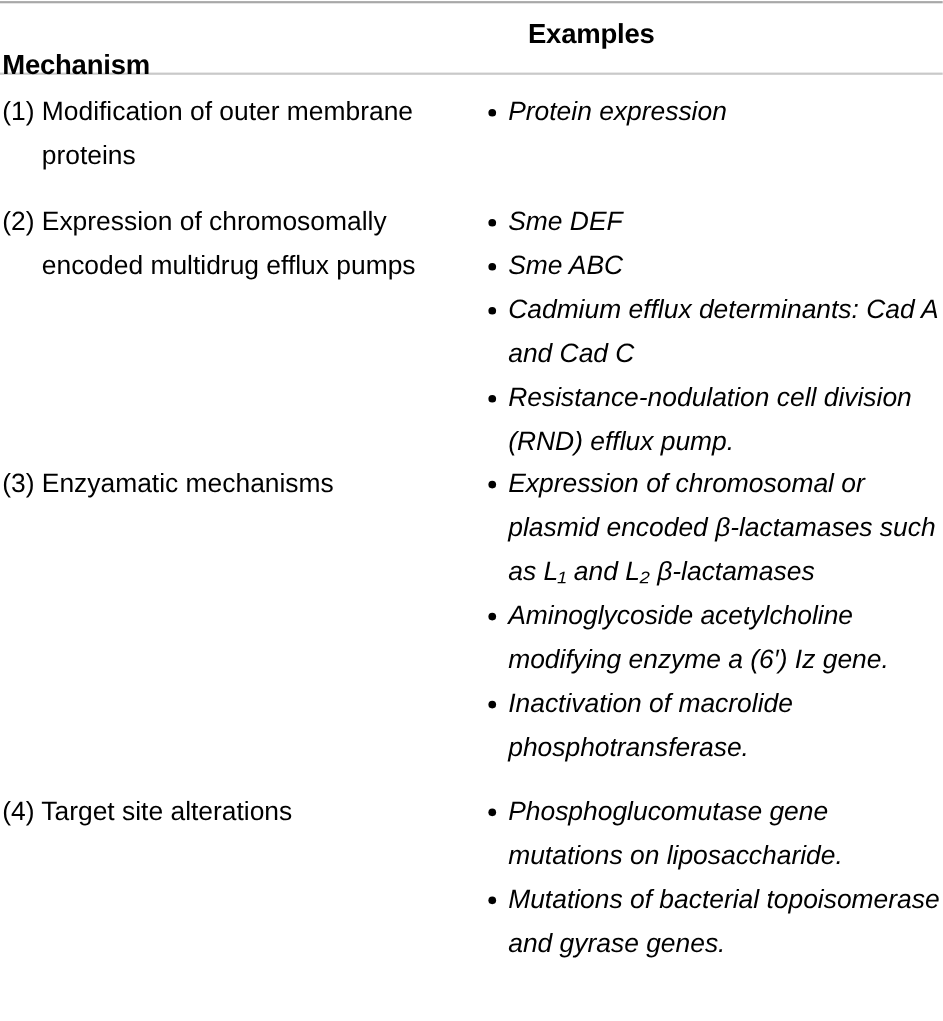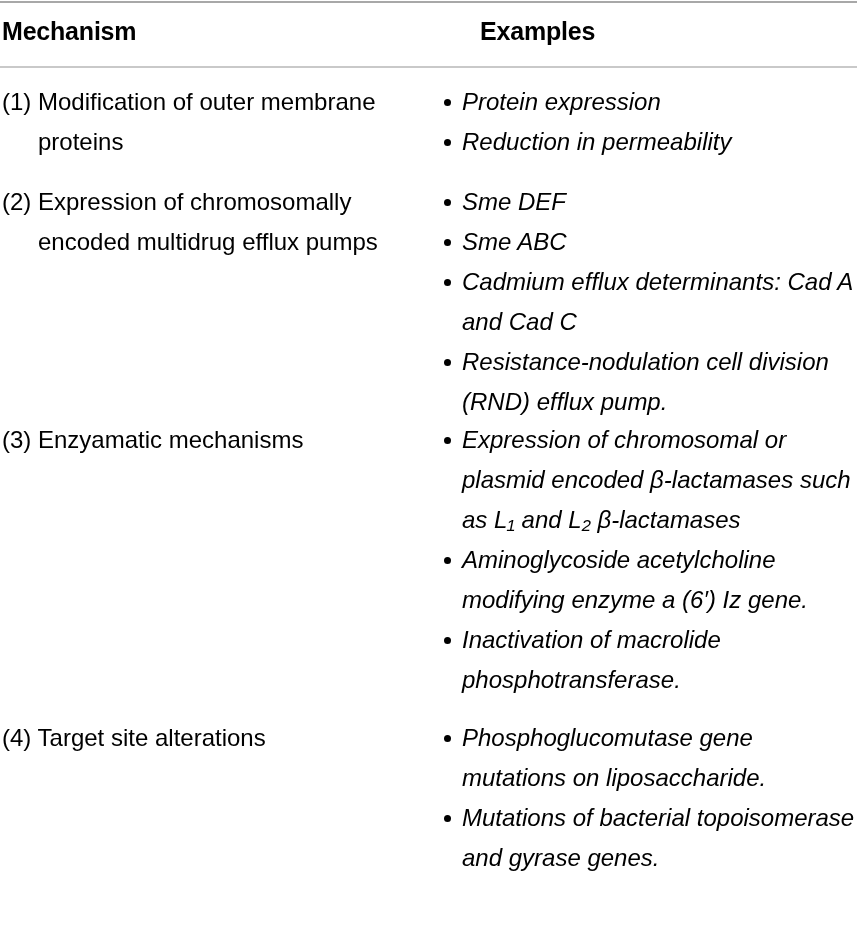--- a/index.html
+++ b/index.html
@@ -48,21 +48,21 @@
   }
   .th {
     position: absolute;
     top: 0;
     font-size: 25px;
     font-weight: bold;
     letter-spacing: -0.2px;
     line-height: 34px;
     white-space: nowrap;
   }
-  .th-mechanism { left: 2px; }
+  .th-mechanism { left: 2px; margin-top: 28px; }
   .th-examples  { left: 444px; margin-left: 36px; }
 
   .body-rows {
     position: absolute;
     left: 0;
     top: 82px;
     width: 797px;
   }
 
   .row {
@@ -139,24 +139,20 @@
   <div class="body-rows">
 
     <div class="row row-1">
       <div class="cell-mechanism">(1) Modification of outer membrane proteins</div>
       <div class="cell-examples">
         <ul class="bullet-list">
           <li class="bullet-item">
             <span class="bullet-dot"></span>
             <span class="bullet-text">Protein expression</span>
           </li>
-          <li class="bullet-item">
-            <span class="bullet-dot"></span>
-            <span class="bullet-text">Reduction in permeability</span>
-          </li>
         </ul>
       </div>
     </div>
 
     <div class="row row-2">
       <div class="cell-mechanism">(2) Expression of chromosomally encoded multidrug efflux pumps</div>
       <div class="cell-examples">
         <ul class="bullet-list">
           <li class="bullet-item">
             <span class="bullet-dot"></span>

